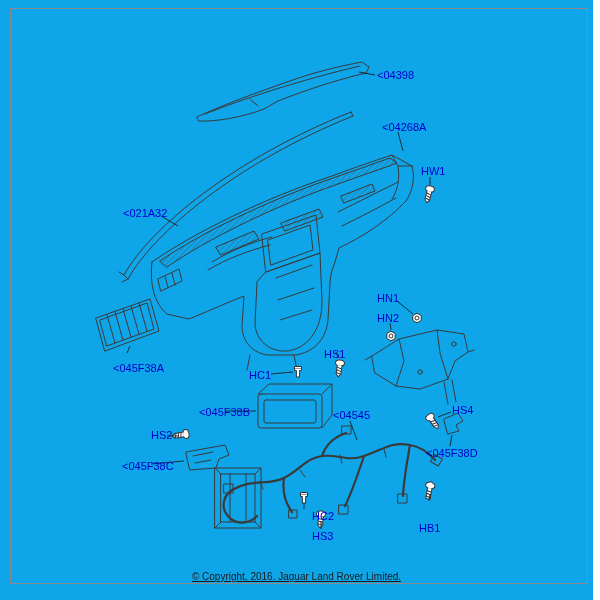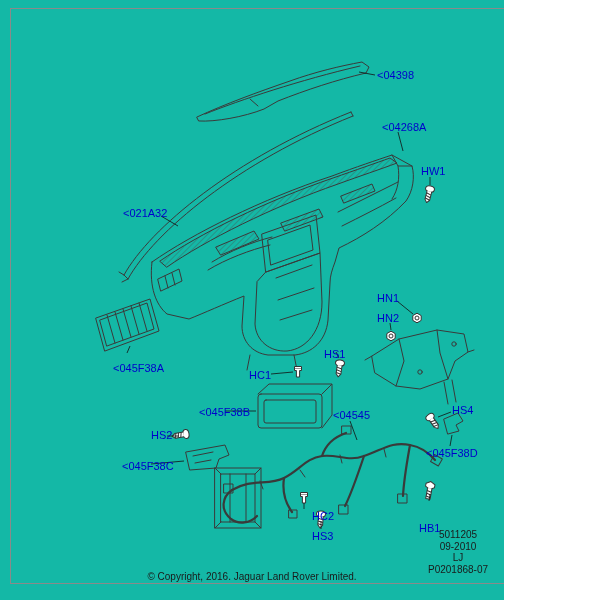--- a/index.html
+++ b/index.html
@@ -1,26 +1,26 @@
 <!DOCTYPE html>
 <html style="--label_blue: #0000cc; --line: #3a3a3a;"><head>
 <meta charset="utf-8">
 <style>
   html,body{margin:0;padding:0;background:#fff;}
-  .page{position:relative;width:504px;height:600px;background:#14b8a6;overflow:hidden;
+  .page{position:relative;width:593px;height:600px;background:#0ea5e9;overflow:hidden;
         font-family:"Liberation Sans",sans-serif;}
   .frame{position:absolute;left:10px;top:8px;width:578px;height:576px;
          border:1px solid #8a8a8a;box-sizing:border-box;}
   .art{position:absolute;left:0;top:0;}
   .lbl{position:absolute;color:var(--label_blue,#0000cc);
        font:11px "Liberation Sans",sans-serif;white-space:nowrap;cursor:pointer;}
   .info{position:absolute;left:408px;top:529px;width:100px;text-align:center;
         font:10px "Liberation Sans",sans-serif;color:#1a1a1a;line-height:11.5px;}
   .copyright{position:absolute;left:0;right:0;top:571px;text-align:center;
-        font:10px "Liberation Sans",sans-serif;color:#1a1a1a;}
+        font:10px "Liberation Sans",sans-serif;color:#1a1a1a;text-decoration:underline;}
 </style>
 </head>
 <body>
 
 <div class="page">
 
   <div class="frame"></div>
 
   <svg class="art" width="600" height="600" viewBox="0 0 600 600">
     <defs>
@@ -185,21 +185,15 @@
   <div class="lbl" style="left:199px;top:406px">&lt;045F38B</div>
   <div class="lbl" style="left:151px;top:429px">HS2</div>
   <div class="lbl" style="left:122px;top:460px">&lt;045F38C</div>
   <div class="lbl" style="left:333px;top:409px">&lt;04545</div>
   <div class="lbl" style="left:452px;top:404px">HS4</div>
   <div class="lbl" style="left:426px;top:447px">&lt;045F38D</div>
   <div class="lbl" style="left:419px;top:522px">HB1</div>
   <div class="lbl" style="left:312px;top:510px">HC2</div>
   <div class="lbl" style="left:312px;top:530px">HS3</div>
 
-  <div class="info">
-    <div>5011205</div>
-    <div>09-2010</div>
-    <div>LJ</div>
-    <div>P0201868-07</div>
-  </div>
 
   <div class="copyright">© Copyright, 2016. Jaguar Land Rover Limited.</div>
 </div>
 
 </body></html>

